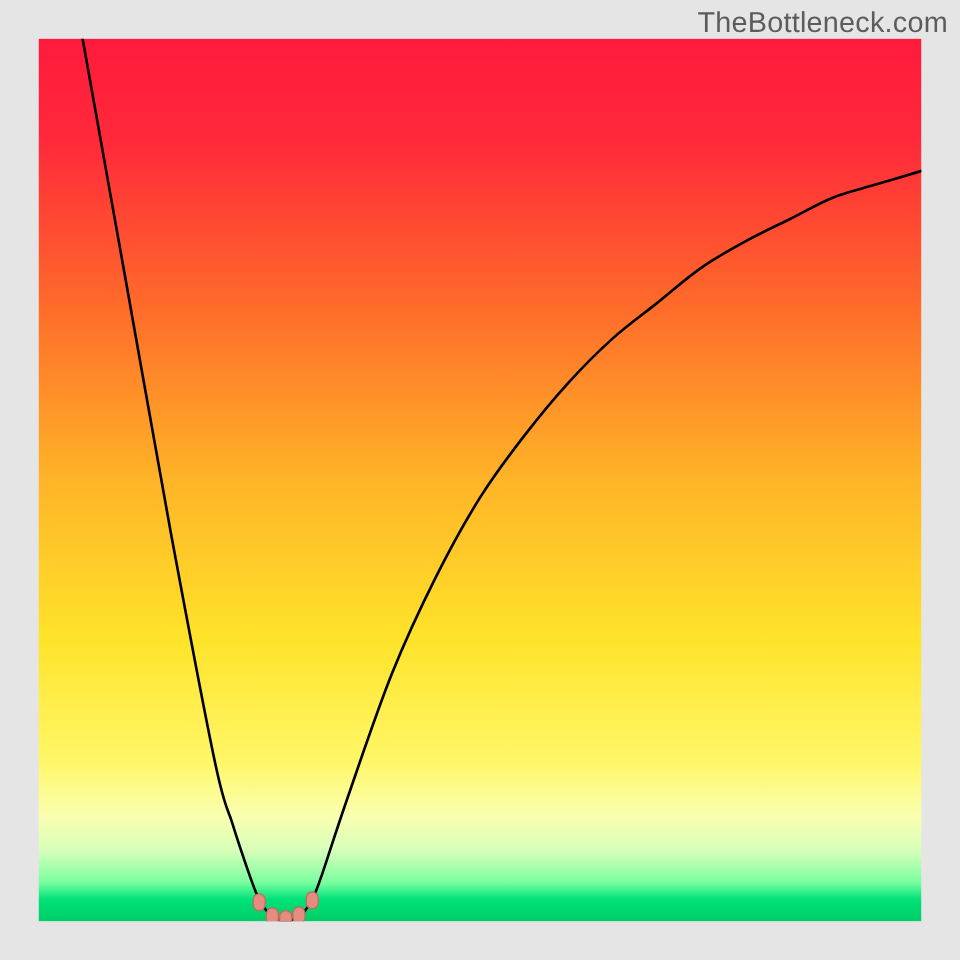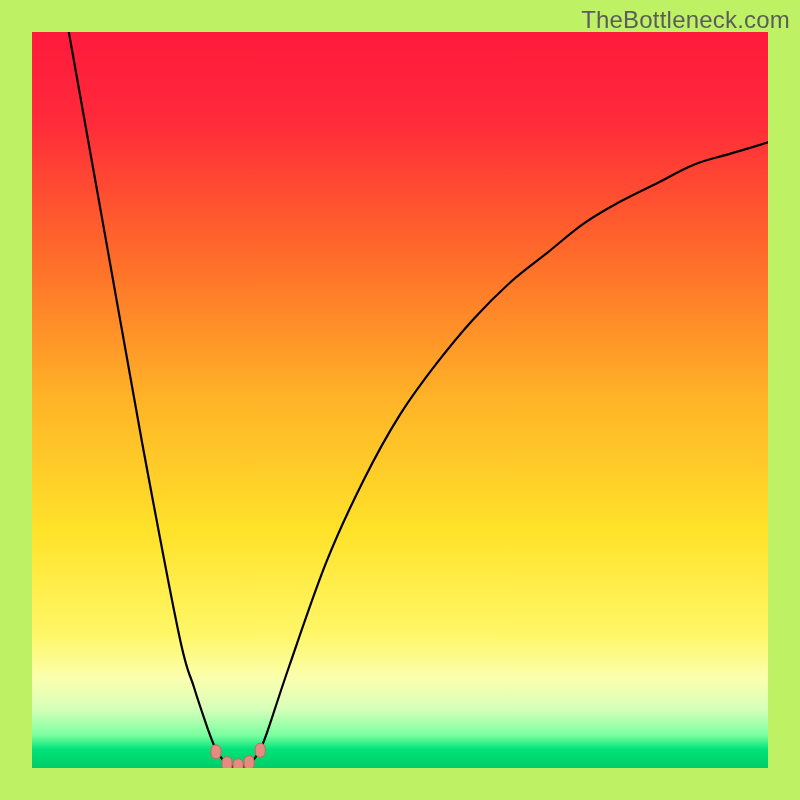--- a/index.html
+++ b/index.html
@@ -10,21 +10,21 @@
     background: #000;
     position: relative;
     font-family: Arial, sans-serif;
   }
   .frame {
     position: absolute;
     top: 0;
     left: 0;
     width: 800px;
     height: 800px;
-    background: #bef264;
+    background: #e5e5e5;
   }
   .plot-area {
     position: absolute;
     top: 32px;
     left: 32px;
     width: 736px;
     height: 736px;
     overflow: hidden;
   }
   .gradient-bg {

